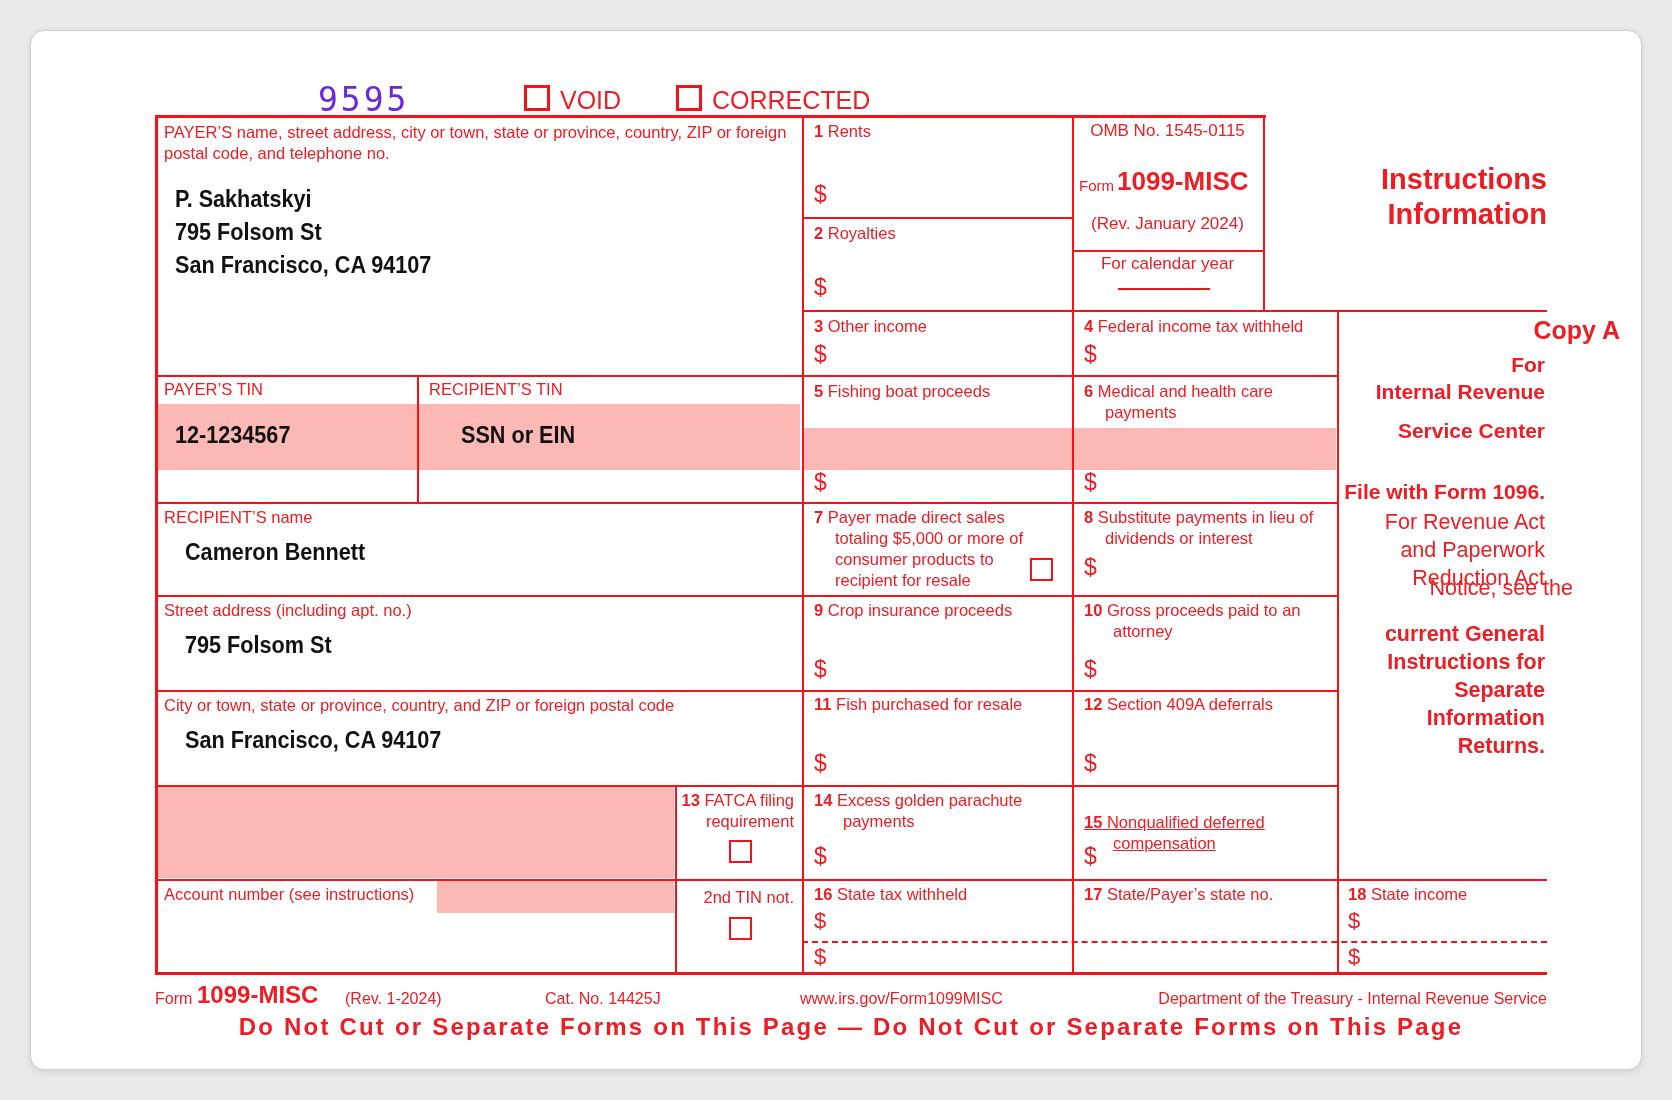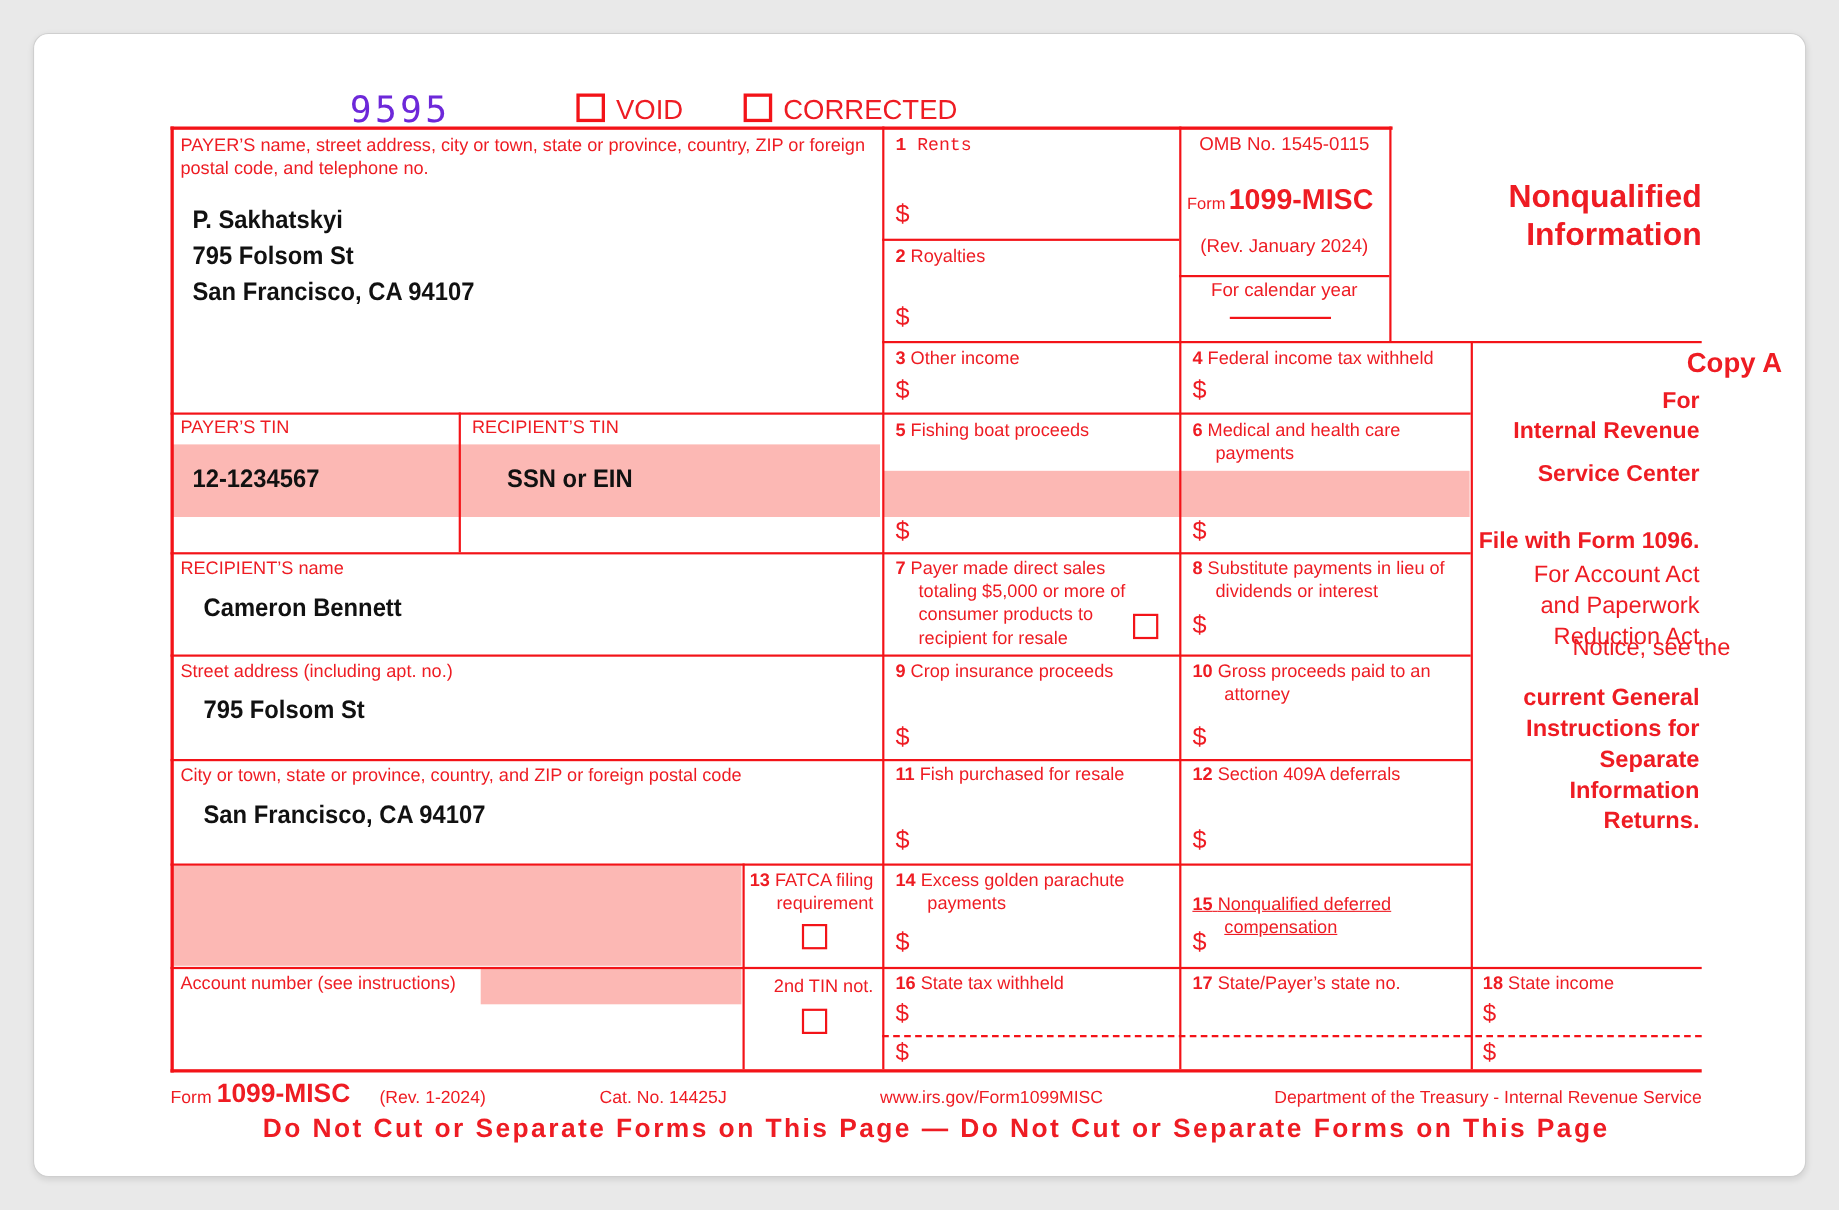--- a/index.html
+++ b/index.html
@@ -98,21 +98,21 @@
 <div class="lbl" style="left:164px;top:695px;">City or town, state or province, country, and ZIP or foreign postal code</div>
 <div class="val" style="left:185px;top:727px;">San Francisco, CA 94107</div>
 
 <div class="lbl" style="left:164px;top:884px;">Account number (see instructions)</div>
 <div class="lbl ralign" style="left:672px;top:887px;width:122px;">2nd TIN not.</div>
 <span class="cb small" style="left:729px;top:917px;"></span>
 
 <div class="boxlbl ralign" style="left:672px;top:790px;width:122px;"><span class="n">13</span> <span>FATCA filing requirement</span></div>
 <span class="cb small" style="left:729px;top:840px;"></span>
 
-<div class="boxlbl pad1" style="left:814px;top:121px;width:240px;font-family:Liberation Mono, monospace;"><span class="n">1</span> <span>Rents</span></div>
+<div class="boxlbl pad1" style="left:814px;top:121px;width:240px;"><span class="n">1</span> <span>Rents</span></div>
 <div class="dollar" style="left:814px;top:181px;">$</div>
 <div class="boxlbl pad1" style="left:814px;top:223px;width:240px;"><span class="n">2</span> <span>Royalties</span></div>
 <div class="dollar" style="left:814px;top:274px;">$</div>
 <div class="boxlbl pad1" style="left:814px;top:316px;width:240px;"><span class="n">3</span> <span>Other income</span></div>
 <div class="dollar" style="left:814px;top:341px;">$</div>
 <div class="boxlbl pad1" style="left:1084px;top:316px;width:248px;"><span class="n">4</span> <span>Federal income tax withheld</span></div>
 <div class="dollar" style="left:1084px;top:341px;">$</div>
 <div class="boxlbl pad1" style="left:814px;top:381px;width:240px;"><span class="n">5</span> <span>Fishing boat proceeds</span></div>
 <div class="dollar" style="left:814px;top:469px;">$</div>
 <div class="boxlbl pad1" style="left:1084px;top:381px;width:230px;"><span class="n">6</span> <span>Medical and health care payments</span></div>
@@ -140,29 +140,29 @@
 <div class="boxlbl pad2" style="left:1348px;top:884px;width:195px;"><span class="n">18</span> <span>State income</span></div>
 <div class="dollar sm" style="left:1348px;top:908px;">$</div>
 <div class="dollar sm" style="left:1348px;top:944px;">$</div>
 
 <div class="omb-t" style="top:121px;">OMB No. 1545-0115</div>
 <div class="fw" style="left:1079px;top:177px;">Form</div>
 <div class="fn" style="left:1117px;top:166px;">1099-MISC</div>
 <div class="omb-t" style="top:214px;">(Rev. January 2024)</div>
 <div class="omb-t" style="top:254px;">For calendar year</div>
 
-<div class="title-line" style="top:163px;">Nonqualified</div>
+<div class="title-line" style="top:163px;">Instructions</div>
 <div class="title-line" style="top:198px;">Information</div>
 
 <div class="copy-a" style="top:316px;">Copy A</div>
 <div class="copyfor" style="top:353px;">For</div>
 <div class="copyfor" style="top:380px;">Internal Revenue</div>
 <div class="copyfor" style="top:407px;margin-top:12px;">Service Center</div>
 <div class="copyfor" style="top:480px;">File with Form 1096.</div>
-<div class="priv" style="top:510px;">For Account Act</div>
+<div class="priv" style="top:510px;">For Revenue Act</div>
 <div class="priv" style="top:538px;">and Paperwork</div>
 <div class="priv" style="top:566px;">Reduction Act</div>
 <div class="priv" style="top:576px;margin-left:28px;">Notice, see the</div>
 <div class="priv b" style="top:622px;">current General</div>
 <div class="priv b" style="top:650px;">Instructions for</div>
 <div class="priv b" style="top:678px;">Separate</div>
 <div class="priv b" style="top:706px;">Information</div>
 <div class="priv b" style="top:734px;">Returns.</div>
 
 <div class="ft" style="left:155px;top:990px;">Form</div>

